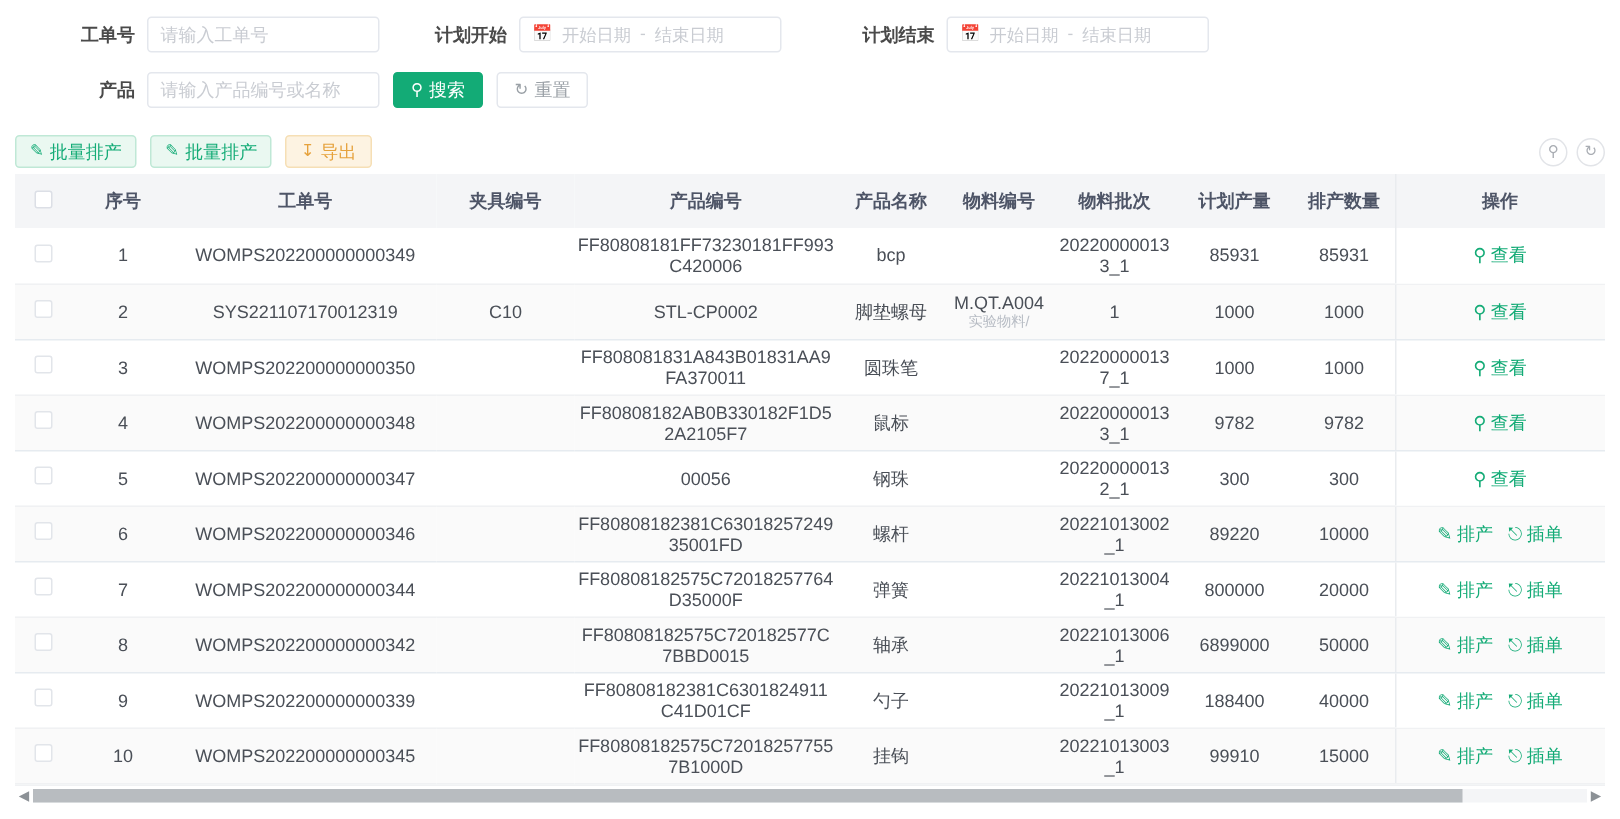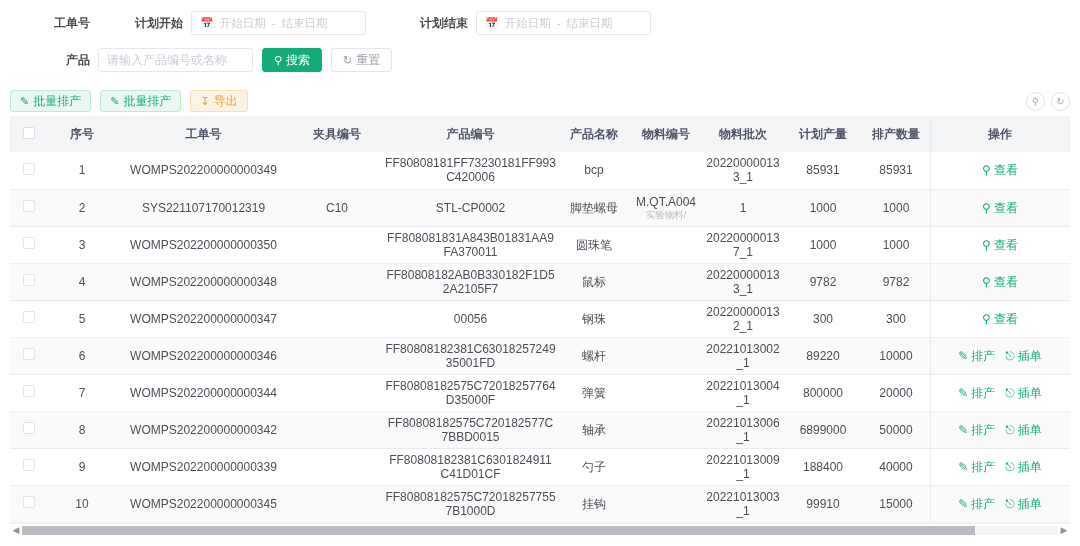--- a/index.html
+++ b/index.html
@@ -83,21 +83,21 @@
   tr.sep td { border-bottom: 1px solid #e6ebf0; }
   .cb {
     width: 12px; height: 12px; border: 1px solid #e2e5ea;
     border-radius: 2px; background: #fff; display: inline-block; cursor: pointer;
   }
   th .cb { border-color: #dcdfe6; background: #fff; }
   .sub { display:block; font-size: 9.5px; color: #b7bcc4; line-height: 11px; }
 
   
   .col-op {
-    background: #fff; position: relative; font-family: Liberation Serif, serif;
+    background: #fff; position: relative;
   }
   th.col-op { background: #f4f5f7; }
   .op-shadow {
     position: absolute; top: 0; left: 0; width: 1px; height: 100%;
     background: #e9ecef;
   }
   .act {
     color: #13ab76; cursor: pointer; font-size: 12px;
     display: inline-flex; align-items: center; gap: 3px; margin: 0 5px;
   }
@@ -127,20 +127,23 @@
 </head>
 <body>
 
 <div class="page">
 
   <div class="search-form">
 
     <div class="form-row">
       <div class="field">
         <div class="field-label" style="width:88px;">工单号</div>
+        <div class="ctrl inp-wo">
+          <span class="ph">请输入工单号</span>
+        </div>
       </div>
 
       <div class="field" style="margin-left:37px;">
         <div class="field-label">计划开始</div>
         <div class="ctrl daterange">
           <span class="cal">📅</span>
           <span class="seg">开始日期</span>
           <span class="dash">-</span>
           <span class="seg">结束日期</span>
         </div>

